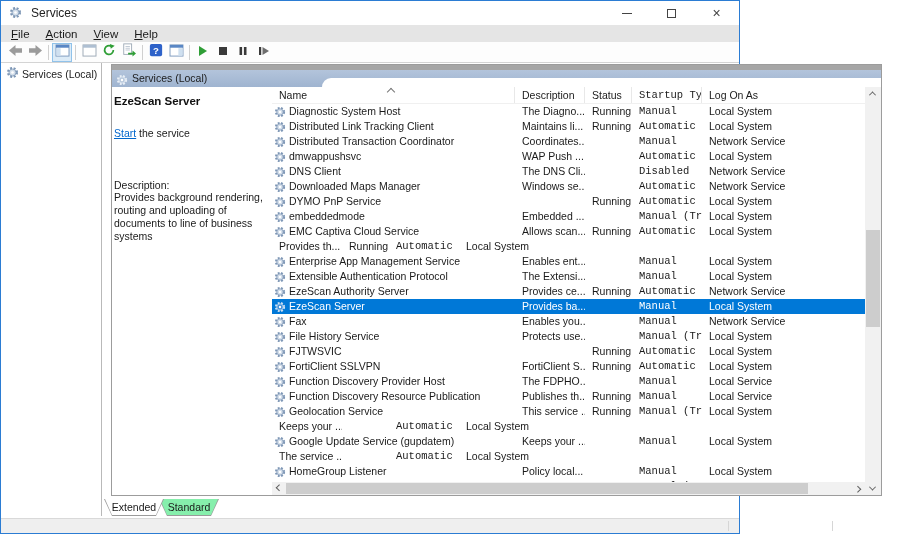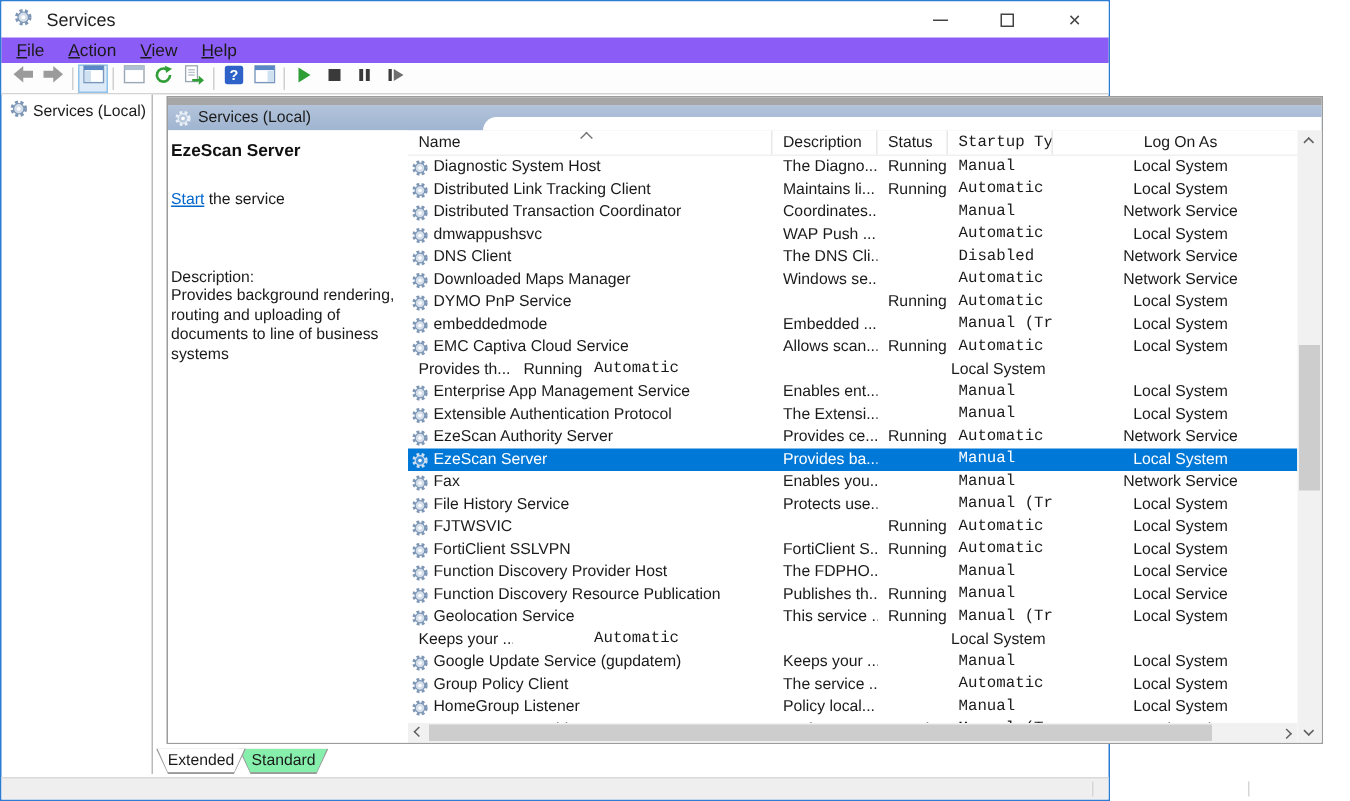--- a/index.html
+++ b/index.html
@@ -10,21 +10,21 @@
   .titlebar { position:absolute; top:0; left:0; right:0; height:24px; background:#fff; }
   .titlebar .app-icon { position:absolute; left:8px; top:4px; width:16px; height:16px; }
   .titlebar .title { position:absolute; left:30px; top:5px; font-size:12px; color:#222; }
   .win-controls { position:absolute; right:0; top:0; height:24px; display:flex; }
   .win-btn { width:45px; height:24px; display:flex; align-items:center; justify-content:center; color:#444; font-size:13px; }
   .glyph-min { display:block; width:10px; height:0; border-top:1px solid #444; }
   .glyph-max { display:block; width:9px; height:9px; border:1px solid #444; }
   .glyph-close { font-size:14px; line-height:14px; }
 
   
-  .menubar { position:absolute; top:24px; left:0; right:0; height:17px; background:#8b5cf6; display:flex; align-items:center; padding-left:2px; }
+  .menubar { position:absolute; top:24px; left:0; right:0; height:17px; background:#e5e5e5; display:flex; align-items:center; padding-left:2px; }
   .menu-item { font-size:11.5px; color:#1a1a1a; padding:1px 8px; }
   .menu-item u { text-decoration:underline; }
 
   
   .toolbar { position:absolute; top:41px; left:0; right:0; height:21px; background:#fdfdfd; border-bottom:1px solid #d4d4d4; display:flex; align-items:center; padding-left:4px; }
   .tb-btn { width:20px; height:19px; display:flex; align-items:center; justify-content:center; border:1px solid transparent; }
   .tb-btn.tb-active { background:#dcebf7; border:1px solid #90c2ea; }
   .tb-sep { width:1px; height:15px; background:#d0d0d0; margin:0 3px; }
 
   
@@ -45,21 +45,21 @@
   .start-line { margin-top:20px; font-size:10.5px; color:#1a1a1a; }
   .link { color:#0066cc; text-decoration:underline; }
   .desc-label { margin-top:40px; font-size:10.5px; color:#1a1a1a; }
   .desc-text { font-size:10.5px; color:#1a1a1a; width:152px; line-height:13px; }
 
   
   .list-pane { position:absolute; left:160px; right:16px; top:0; bottom:0; overflow:hidden; }
   .list-header { position:absolute; top:0; left:0; right:0; height:17px; background:#fff; border-bottom:1px solid #f0f0f0; display:flex; }
   .hcell { font-size:10.5px; color:#1a1a1a; padding:2px 0 0 7px; border-right:1px solid #e8e8e8; white-space:nowrap; overflow:hidden; position:relative; }
   .sort-caret { position:absolute; left:116px; top:2px; width:6px; height:6px; border-left:1px solid #777; border-top:1px solid #777; transform:rotate(45deg); }
-  .col-0 { width:243px; } .col-1 { width:70px; } .col-2 { width:47px; } .col-3 { width:70px;font-family:Liberation Mono, monospace; } .col-4 { flex:1; border-right:none;text-align:center; }
+  .col-0 { width:243px; } .col-1 { width:70px; } .col-2 { width:47px; } .col-3 { width:70px;font-family:Liberation Mono, monospace; } .col-4 { flex:1; border-right:none; }
   .list-rows { position:absolute; top:17px; left:0; right:0; bottom:13px; overflow:hidden; }
   .lrow { display:flex; height:15px; line-height:15px; font-size:10.5px; color:#1a1a1a; white-space:nowrap; }
   .lrow .cell { overflow:hidden; white-space:nowrap; padding-left:7px; }
   .lrow .cell.name { display:flex; align-items:center; gap:3px; padding-left:2px; }
   .lrow.selected { background:#0078d7; color:#fff; }
 
   
   .hscroll { position:absolute; left:0; right:0; bottom:0; height:13px; background:#f1f1f1; display:block; }
   .hthumb { position:absolute; left:14px; top:1px; width:522px; height:11px; background:#cdcdcd; }
   .vscroll { position:absolute; right:0; top:0; width:16px; bottom:0; background:#f1f1f1; }
@@ -576,30 +576,20 @@
                   </svg>
                 </span>
                 <span>Google Update Service (gupdatem)</span>
               </div>
               <div class="cell col-1">Keeps your ...</div>
               <div class="cell col-2"></div>
               <div class="cell col-3">Manual</div>
               <div class="cell col-4">Local System</div>
             </div>
             <div class="lrow">
-              <div class="cell name col-0">
-                <span style="display:inline-flex;">
-                  <svg width="12" height="12" viewBox="0 0 16 16">
-                    <circle cx="8" cy="8" r="5.2" fill="none" stroke="#7d96b5" stroke-width="3.2" stroke-dasharray="2.3 1.9"></circle>
-                    <circle cx="8" cy="8" r="4.3" fill="#d3deea" stroke="#7d96b5" stroke-width="1"></circle>
-                    <circle cx="8" cy="8" r="1.6" fill="#ffffff"></circle>
-                  </svg>
-                </span>
-                <span>Group Policy Client</span>
-              </div>
               <div class="cell col-1">The service ...</div>
               <div class="cell col-2"></div>
               <div class="cell col-3">Automatic (T...</div>
               <div class="cell col-4">Local System</div>
             </div>
             <div class="lrow">
               <div class="cell name col-0">
                 <span style="display:inline-flex;">
                   <svg width="12" height="12" viewBox="0 0 16 16">
                     <circle cx="8" cy="8" r="5.2" fill="none" stroke="#7d96b5" stroke-width="3.2" stroke-dasharray="2.3 1.9"></circle>

